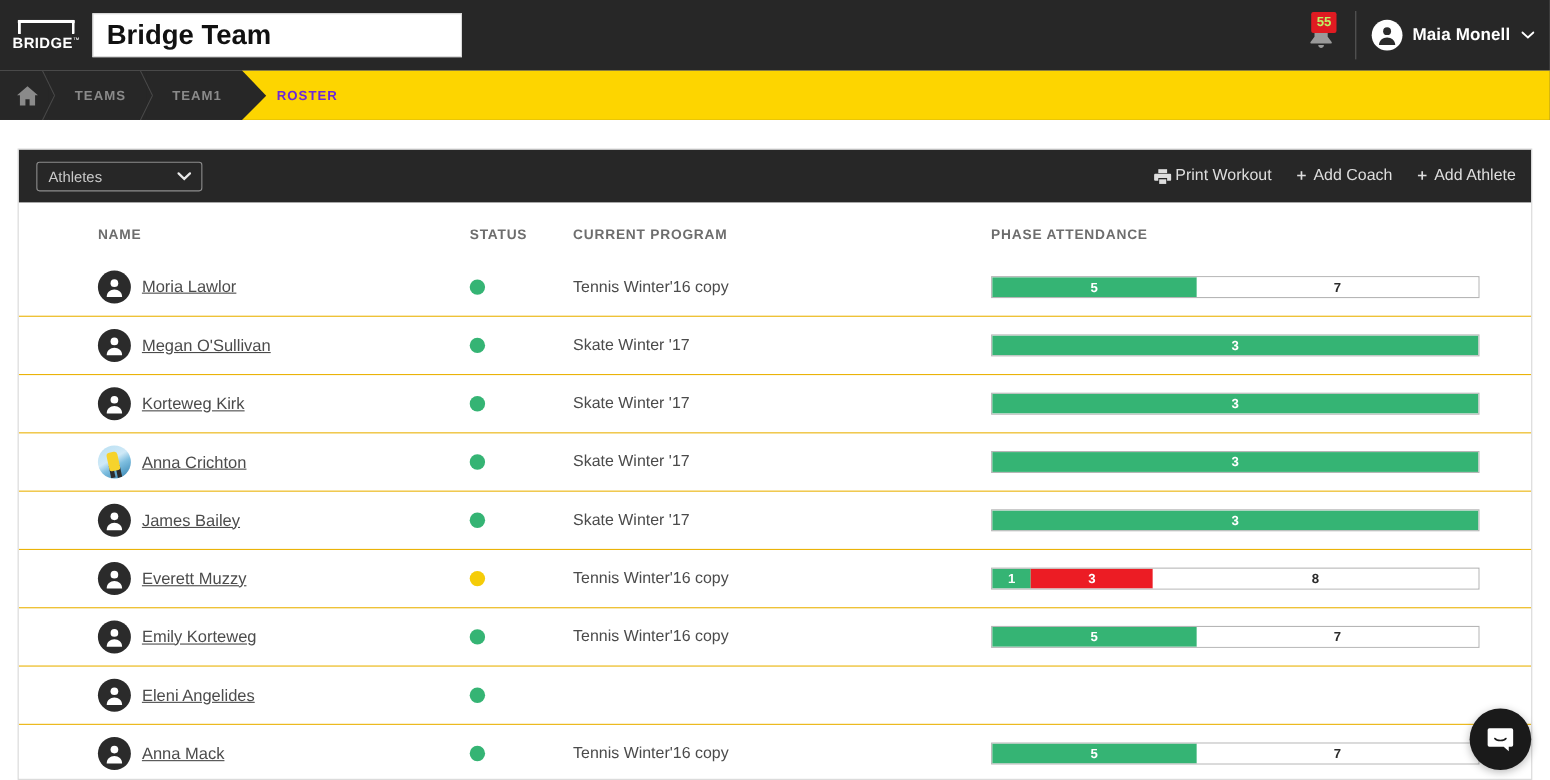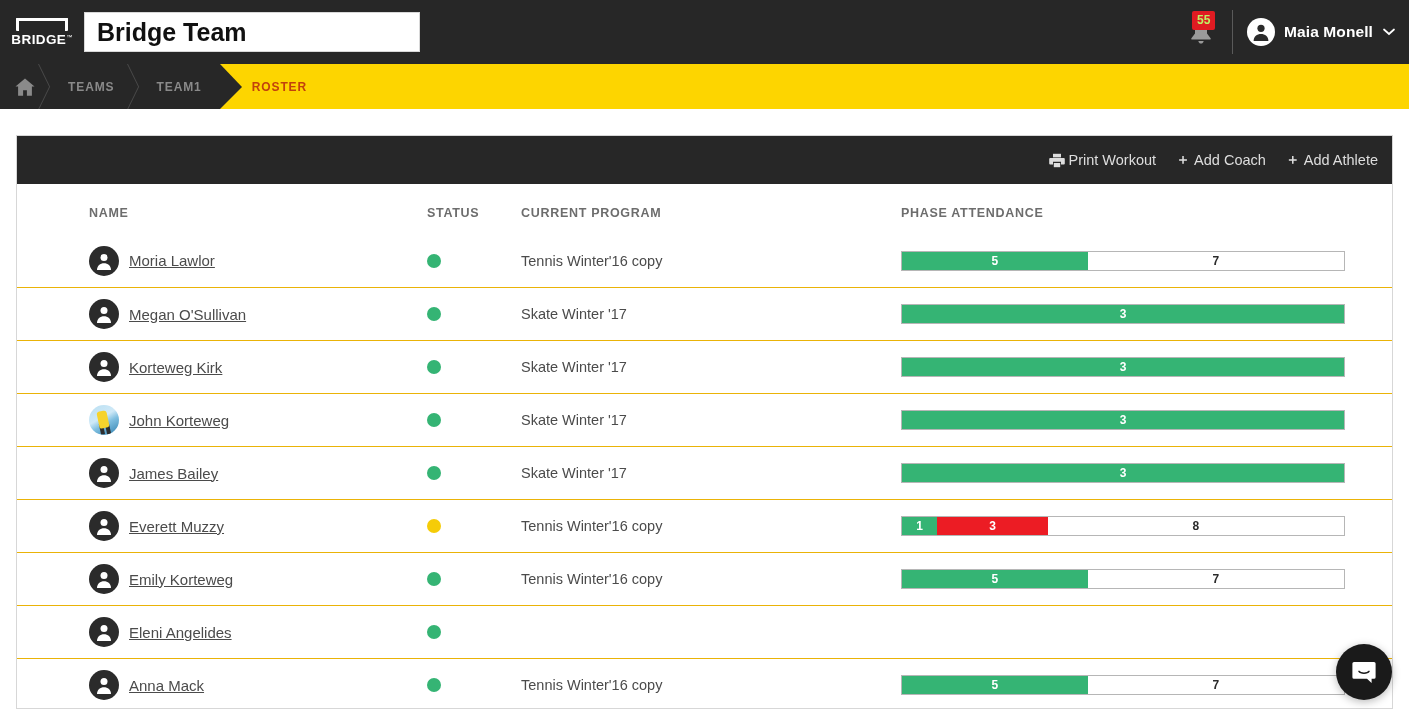--- a/index.html
+++ b/index.html
@@ -162,21 +162,21 @@
     transform-origin: bottom left;
     transform: skewX(26deg);
   }
   .crumb .arrow-edge::after {
     bottom: 0;
     transform-origin: top left;
     transform: skewX(-26deg);
   }
   .crumb.active {
     background: #fdd500;
-    color: #c2410c;
+    color: #6d28d9;
     flex: 1;
     padding-left: 32px;
   }
   .crumb.before-active .arrow-edge::before,
   .crumb.before-active .arrow-edge::after { display: none; }
   .crumb.before-active::after {
     content: "";
     position: absolute;
     right: -22px; top: 0;
     width: 0; height: 0;
@@ -430,20 +430,26 @@
     <span>ROSTER</span>
   </div>
 
 </div>
 
 <div class="page">
   <div class="panel">
 
     <div class="panel-toolbar">
 
+      <div class="select-box sel-athletes">
+        <span>Athletes</span>
+        <svg class="sel-caret" width="13" height="9" viewBox="0 0 13 9">
+          <path d="M1.3 1.6 L6.5 6.6 L11.7 1.6" stroke="#e8e8e8" stroke-width="2" fill="none" stroke-linecap="round"></path>
+        </svg>
+      </div>
 
 
       <div class="toolbar-actions">
 
         <div class="tb-action">
           <svg width="16" height="15" viewBox="0 0 16 15">
             <rect x="4" y="0.8" width="8" height="3.6" fill="#dedede"></rect>
             <path d="M1.2 5 h13.6 a1 1 0 0 1 1 1 v4.4 a1 1 0 0 1-1 1 H12 v-2.6 H4 v2.6 H1.2 a1 1 0 0 1-1-1 V6 a1 1 0 0 1 1-1 z" fill="#dedede"></path>
             <rect x="4.8" y="10" width="6.4" height="4.2" fill="#dedede"></rect>
           </svg>
@@ -530,21 +536,21 @@
             <div class="cell-prog">Skate Winter '17</div>
             <div class="cell-phase">
               <div class="bar">
                 <div class="seg green" style="width: 100%;">3</div>
               </div>
             </div>
           </div>
           <div class="row">
             <div class="cell-name">
               <span class="row-avatar photo"></span>
-              <span class="row-name">John Korteweg</span>
+              <span class="row-name">Anna Crichton</span>
             </div>
             <div class="cell-status">
               <span class="status-dot" style="background: rgb(53, 180, 116);"></span>
             </div>
             <div class="cell-prog">Skate Winter '17</div>
             <div class="cell-phase">
               <div class="bar">
                 <div class="seg green" style="width: 100%;">3</div>
               </div>
             </div>

